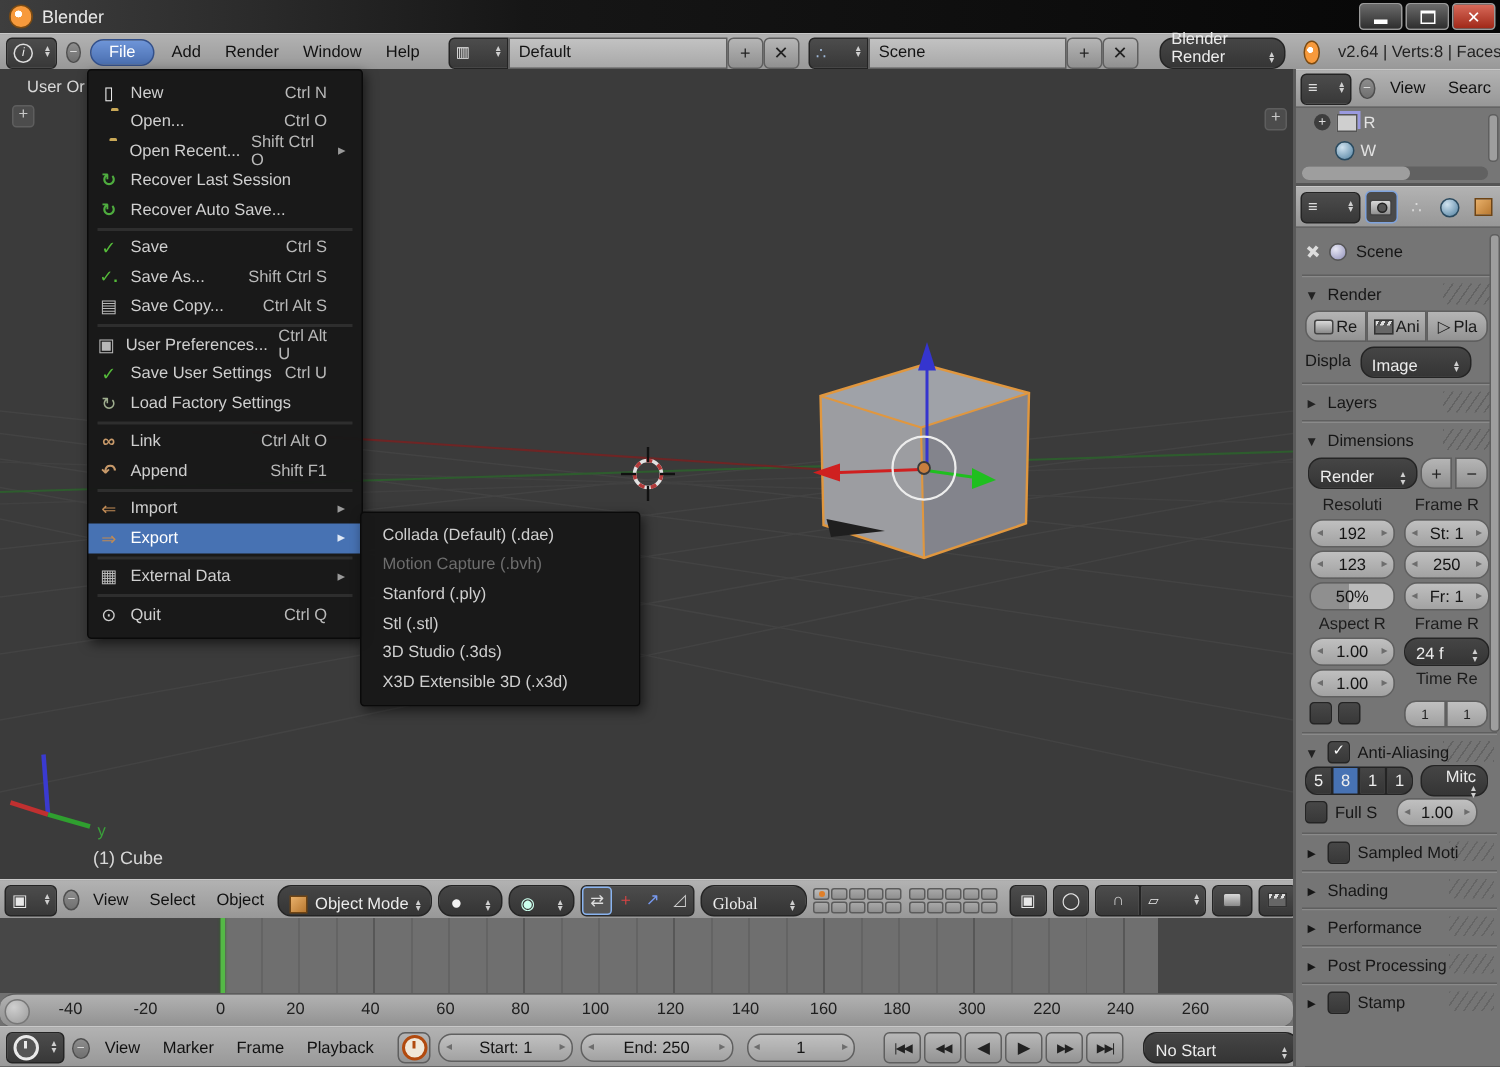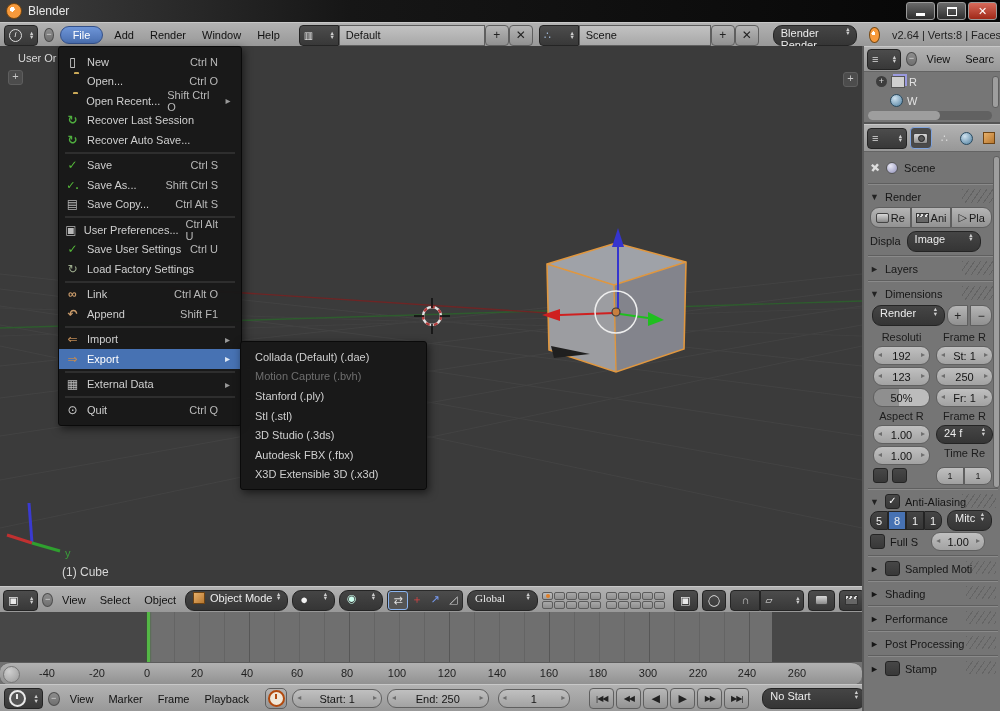--- a/index.html
+++ b/index.html
@@ -21,21 +21,21 @@
   
   .hbar{background:linear-gradient(#b2b2b2,#979797);border-top:1px solid #c8c8c8;border-bottom:1px solid #646464;
         display:flex;align-items:center;gap:6px;}
   .menuword{padding:2px 5px;color:#111;}
   .pill-active{background:linear-gradient(#6e95d8,#4a6fb0);color:#fff;border-radius:10px;padding:2px 12px;border:1px solid #33508a;}
   .collapse-dot{width:12px;height:12px;border-radius:50%;background:linear-gradient(#8d8d8d,#707070);
                 border:1px solid #4e4e4e;color:#ddd;font-size:9px;line-height:10px;text-align:center;}
   .darkwidget{background:linear-gradient(#4c4c4c,#383838);border:1px solid #242424;border-radius:4px;
               color:#e8e8e8;display:flex;align-items:center;gap:4px;padding:1px 4px;height:17px;}
   .darkdrop{background:linear-gradient(#454545,#353535);border:1px solid #242424;border-radius:9px;
-            color:#ececec;display:flex;align-items:flex-start;padding:1px 7px;height:17px;}
+            color:#ececec;display:flex;align-items:flex-end;padding:1px 7px;height:17px;}
   .updown{display:flex;flex-direction:column;line-height:4.5px;font-size:6.5px;color:#cfcfcf;margin-left:auto;padding-left:4px;}
   .lightfield{background:linear-gradient(#c2c2c2,#a8a8a8);border:1px solid #5f5f5f;color:#141414;
               display:flex;align-items:center;padding:1px 6px;height:17px;}
   .lbtn{background:linear-gradient(#b5b5b5,#909090);border:1px solid #5f5f5f;border-radius:4px;width:22px;height:19px;
         display:flex;align-items:center;justify-content:center;color:#222;font-size:12px;}
   .capsule{background:linear-gradient(#c0c0c0,#a2a2a2);border:1px solid #606060;border-radius:9px;
            display:flex;align-items:center;justify-content:center;color:#141414;height:17px;position:relative;}
   .capsule .sarr{position:absolute;font-size:8px;color:#6d6d6d;top:3px;}
   .sarr.l{left:4px;} .sarr.r{right:4px;}
   .circle-i{width:11px;height:11px;border-radius:50%;border:1px solid #ddd;color:#eee;font-size:8px;line-height:10px;text-align:center;font-style:italic;}
@@ -639,21 +639,21 @@
           <span class="cbox">✓</span>
           <span>Anti-Aliasing</span>
         </div>
         <div class="aarow">
           <span class="samples">
             <span class="samp">5</span>
             <span class="samp sel">8</span>
             <span class="samp">1</span>
             <span class="samp">1</span>
           </span>
-          <span class="darkdrop" style="width:50px;">
+          <span class="darkdrop" style="width:50px;flex-direction:column;">
             <span>Mitc</span>
             <span class="updown">
                 <span>▴</span>
                 <span>▾</span>
               </span>
           </span>
         </div>
         <div class="aarow">
           <span class="cbox"></span>
           <span>Full S</span>
@@ -816,20 +816,17 @@
     <div class="mitem">
       <span class="mlabel">Stanford (.ply)</span>
     </div>
     <div class="mitem">
       <span class="mlabel">Stl (.stl)</span>
     </div>
     <div class="mitem">
       <span class="mlabel">3D Studio (.3ds)</span>
     </div>
     <div class="mitem">
-      <span class="mlabel">Autodesk FBX (.fbx)</span>
-    </div>
-    <div class="mitem">
       <span class="mlabel">X3D Extensible 3D (.x3d)</span>
     </div>
   </div>
 
 </div>
 
 </body></html>

